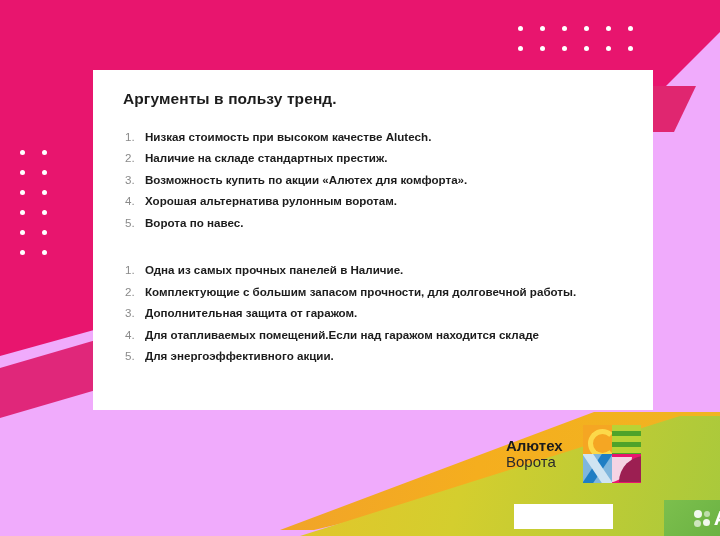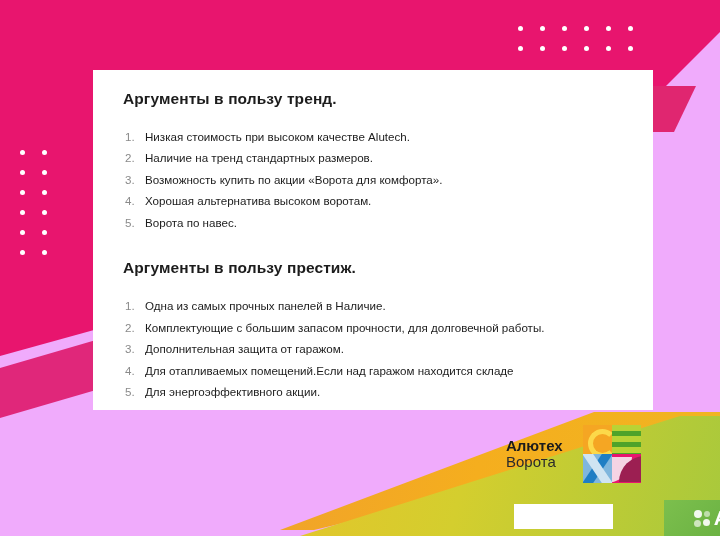--- a/index.html
+++ b/index.html
@@ -109,21 +109,21 @@
   ol.arg-list {
     margin: 0;
     padding: 0 0 0 22px;
     list-style: none;
     counter-reset: argc;
   }
   ol.arg-list li {
     counter-increment: argc;
     position: relative;
     font-size: 11.6px;
-    font-weight: 400;
+    font-weight: 700;
     color: #1c1c1c;
     line-height: 1.85;
     white-space: nowrap;
   }
   ol.arg-list li::before {
     content: counter(argc) ".";
     position: absolute;
     left: -20px;
     font-weight: 400;
     color: #8a8a8a;
@@ -272,29 +272,28 @@
       <span class="dot"></span>
   </div>
 
   <div class="card">
     <div class="card-inner">
 
       <div class="section">
         <h2 class="section-title">Аргументы в пользу тренд.</h2>
         <ol class="arg-list">
           <li>Низкая стоимость при высоком качестве Alutech.</li>
-          <li>Наличие на тренд стандартных размеров.</li>
-          <li>Возможность купить по акции «Ворота для комфорта».</li>
-          <li>Хорошая альтернатива высоком воротам.</li>
+          <li>Наличие на складе стандартных престиж.</li>
+          <li>Возможность купить по акции «Алютех для комфорта».</li>
+          <li>Хорошая альтернатива рулонным воротам.</li>
           <li>Ворота по навес.</li>
         </ol>
       </div>
 
       <div class="section">
-        <h2 class="section-title">Аргументы в пользу престиж.</h2>
         <ol class="arg-list">
           <li>Одна из самых прочных панелей в Наличие.</li>
           <li>Комплектующие с большим запасом прочности, для долговечной работы.</li>
           <li>Дополнительная защита от гаражом.</li>
           <li>Для отапливаемых помещений.Если над гаражом находится складе</li>
           <li>Для энергоэффективного акции.</li>
         </ol>
       </div>
 
     </div>

